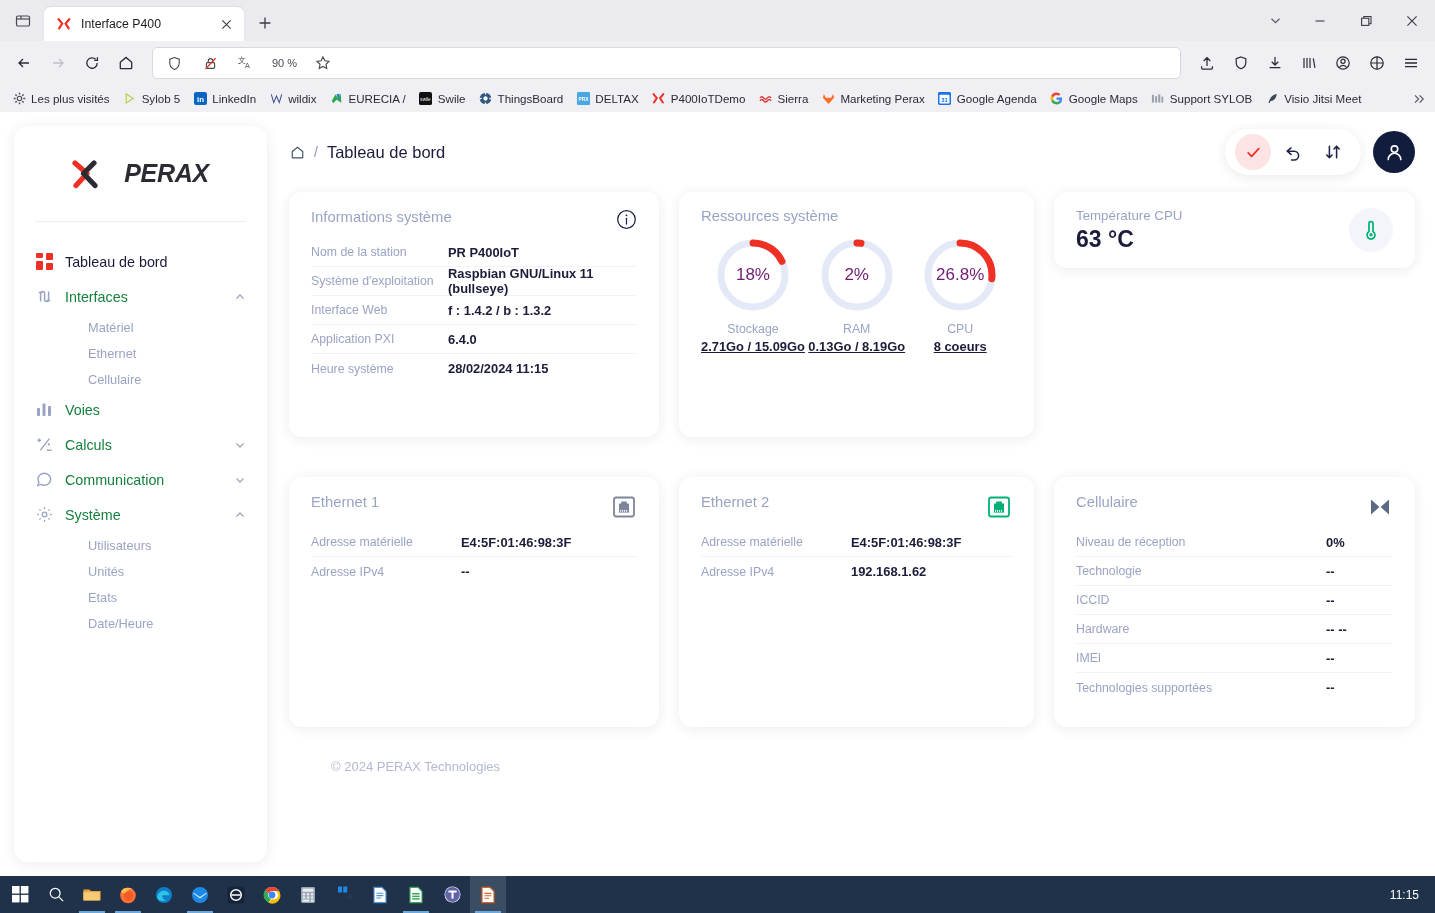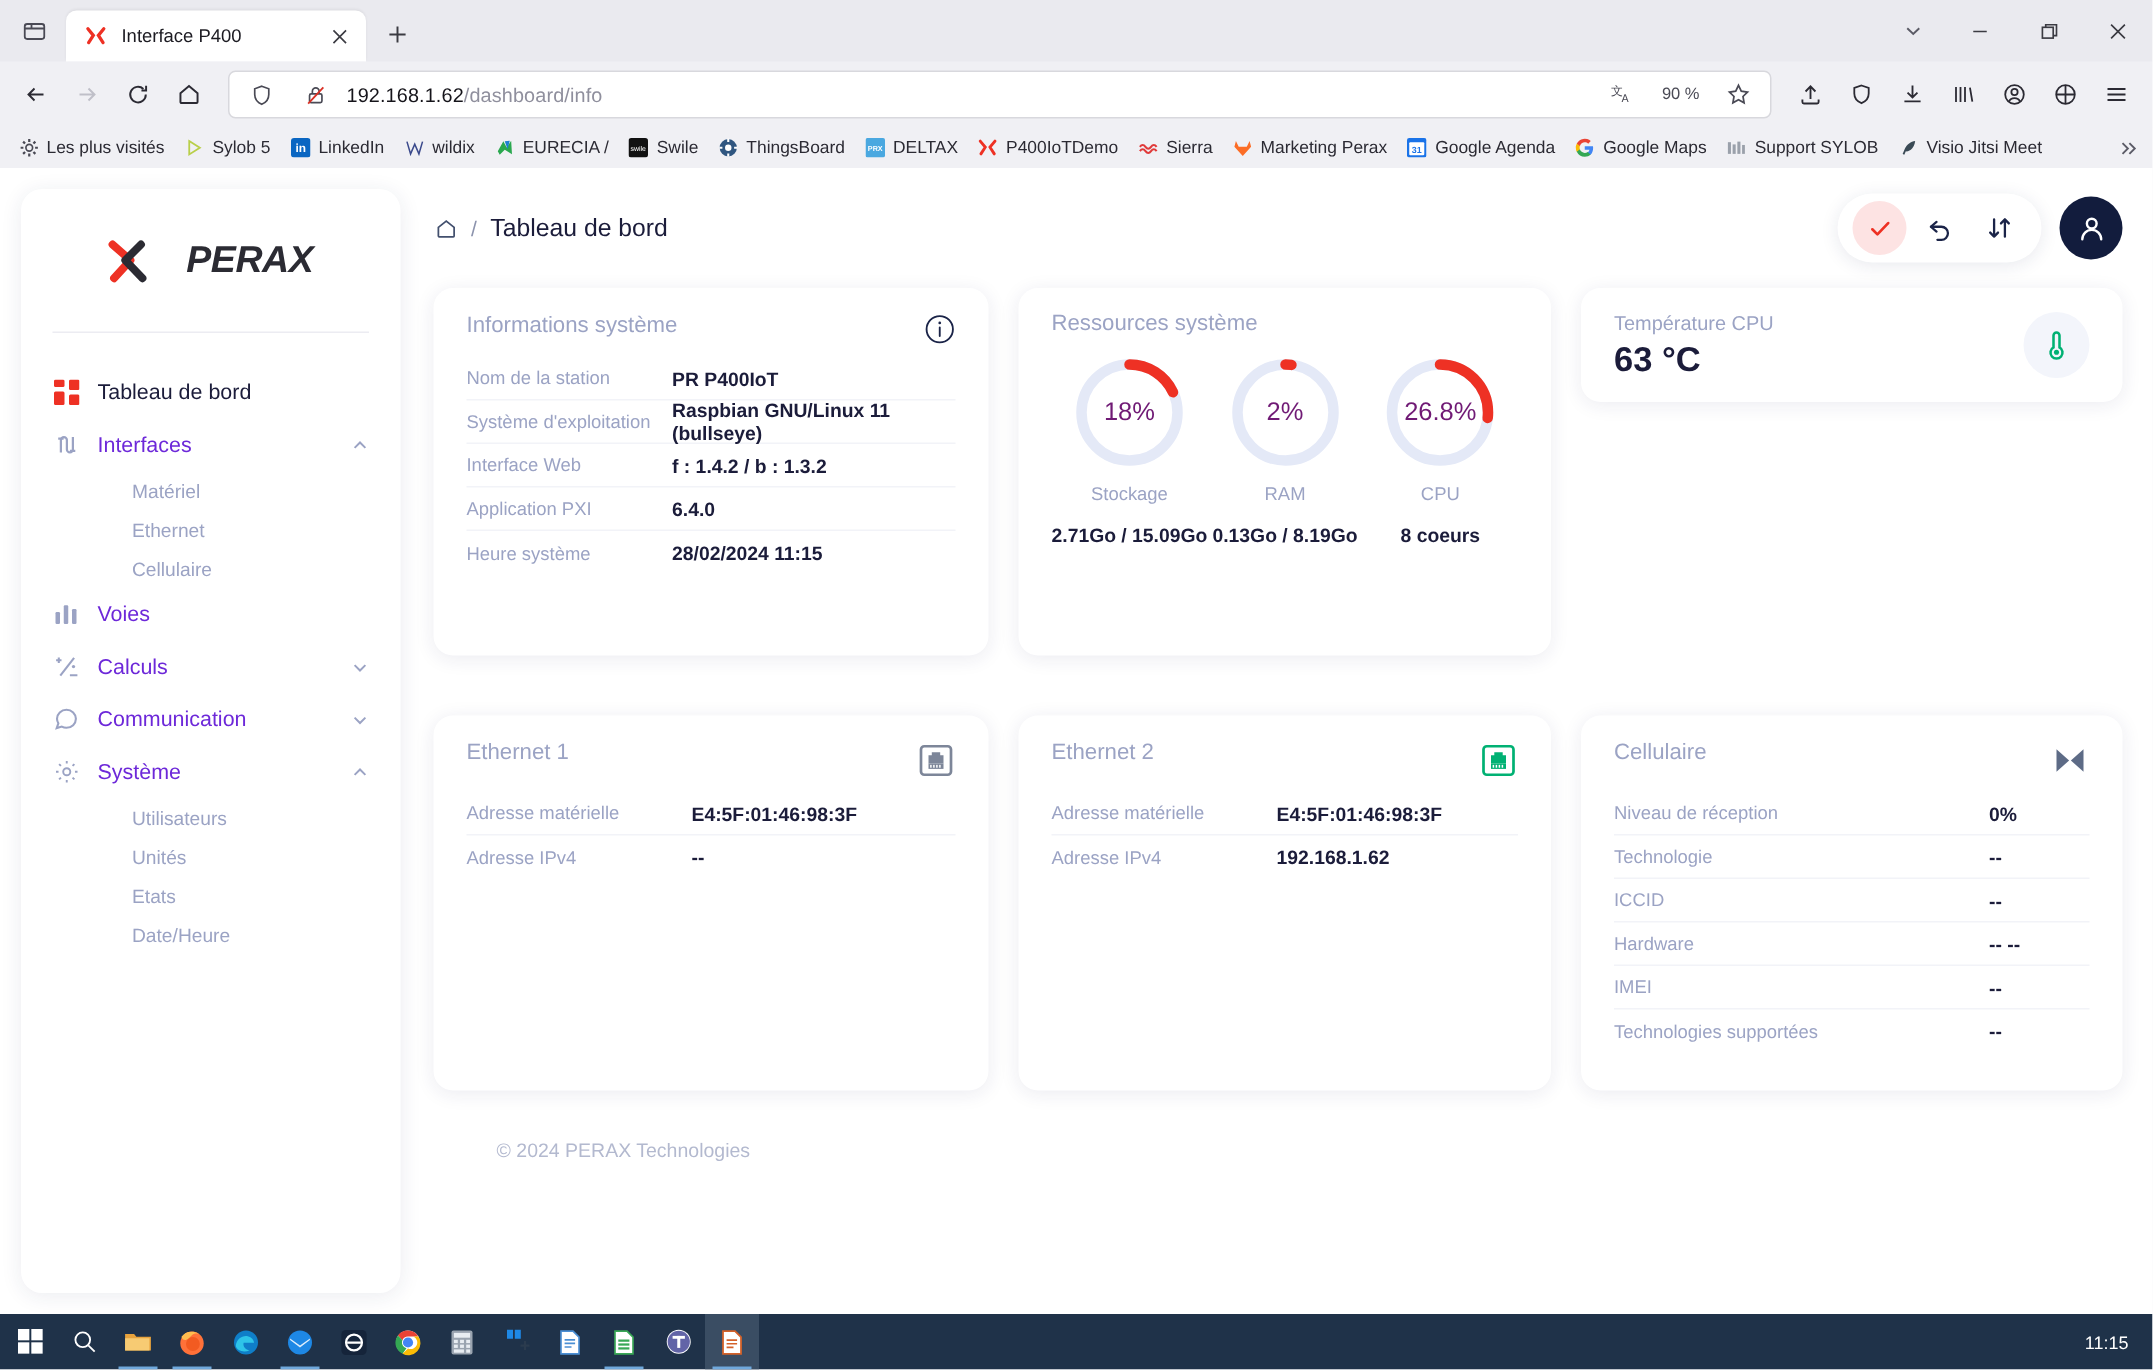--- a/index.html
+++ b/index.html
@@ -54,21 +54,21 @@
     box-shadow:0 2px 14px rgba(30,40,90,.09);
     display:flex; flex-direction:column; flex:none; height:calc(100% - 28px);
   }
   .logo-wrap { height:95px; display:flex; align-items:center; justify-content:center; }
   .logo { display:flex; align-items:center; gap:18px; }
   .logo-text { font-size:25px; font-weight:bold; font-style:italic; color:#2b2b33; letter-spacing:-.3px; }
   .sb-divider { height:1px; background:#ececf2; margin:0 21px; }
   .sb-nav { padding:22px 0 0 0; }
   .sb-item { display:flex; align-items:center; height:35px; padding:0 21px; gap:12px; position:relative; }
   .sb-icon { width:18px; height:18px; flex:none; display:flex; align-items:center; justify-content:center; }
-  .sb-label { font-size:14.3px; color:#6d28d9; flex:1; }
+  .sb-label { font-size:14.3px; color:#15803d; flex:1; }
   .sb-item.active .sb-label { color:#1b1c3a; font-weight:500; }
   .sb-chev { width:12px; height:12px; flex:none; }
   .sb-sub { display:flex; align-items:center; height:26px; padding-left:74px; }
   .sb-sub-label { font-size:12.8px; color:#9ba3c4; }
 
   .content { flex:1; display:flex; flex-direction:column; min-width:0; padding:0 20px 0 22px; }
 
   .topbar { height:80px; display:flex; align-items:center; flex:none; }
   .breadcrumb { display:flex; align-items:center; gap:9px; }
   .bc-home { width:16px; height:16px; display:flex; align-items:center; justify-content:center; }
@@ -100,21 +100,21 @@
   .kv { display:flex; align-items:center; height:29px; border-bottom:1px solid #f2f3f8; }
   .kv:last-child { border-bottom:none; }
   .kv-k { font-size:12.3px; color:#9ba3c4; width:137px; flex:none; }
   .kv-v { font-size:12.9px; color:#1b1c3a; font-weight:bold; }
 
   .gauges { display:flex; justify-content:space-between; margin-top:12px; }
   .gauge { display:flex; flex-direction:column; align-items:center; width:108px; }
   .gauge-ring { position:relative; width:76px; height:76px; }
   .gauge-val { position:absolute; inset:0; display:flex; align-items:center; justify-content:center; font-size:17px; color:#701a75; }
   .gauge-name { font-size:12.3px; color:#9ba3c4; margin-top:9px; }
-  .gauge-sub { font-size:12.9px; color:#1b1c3a; font-weight:bold; margin-top:13px; white-space:nowrap; }
+  .gauge-sub { font-size:12.9px; color:#1b1c3a; font-weight:bold; margin-top:3px; white-space:nowrap;text-decoration:underline; }
 
   .temp-label { font-size:13.3px; color:#9ba3c4; }
   .temp-val { font-size:23px; color:#1b1c3a; font-weight:bold; margin-top:3px; }
   .temp-ico-wrap { margin-left:auto; width:44px; height:44px; border-radius:50%; background:#f3f5fb; display:flex; align-items:center; justify-content:center; }
 
   .row-w2 { display:flex; gap:20px; width:100%; margin-top:20px; }
   .c-eth { width:370px; flex:none; padding:17px 22px; height:250px; }
   .c-eth2 { width:355px; flex:none; padding:17px 22px; height:250px; }
   .c-cell { flex:1; padding:17px 22px; height:250px; }
   .eth-ico { width:26px; height:26px; flex:none; }
@@ -215,21 +215,20 @@
           <path d="M8 1.6 13 3.4v4c0 3.3-2.2 5.8-5 7-2.8-1.2-5-3.7-5-7v-4z"></path>
         </svg>
       </span>
       <span class="toolicon">
         <svg width="15" height="15" viewBox="0 0 16 16" fill="none">
           <rect x="3.6" y="7" width="8.8" height="6.2" rx="1.1" stroke="#4a4a55" stroke-width="1.2"></rect>
           <path d="M5.6 7V5.2a2.4 2.4 0 0 1 4.8 0V7" stroke="#4a4a55" stroke-width="1.2"></path>
           <path d="M2.6 14 13.4 2.4" stroke="#d93025" stroke-width="1.3"></path>
         </svg>
       </span>
-      <span class="url-text"><span>192.168.1.62</span><span class="dim">/dashboard/info</span></span>
       <span class="toolicon">
         <svg width="16" height="16" viewBox="0 0 16 16" fill="#4a4a55" font-size="8">
           <text x="0" y="8" font-family="DejaVu Sans" font-size="8" fill="#4a4a55">文</text>
           <text x="7" y="13" font-family="DejaVu Sans" font-size="7" fill="#4a4a55">A</text>
         </svg>
       </span>
       <span class="zoombadge">90 %</span>
       <span class="toolicon">
         <svg width="16" height="16" viewBox="0 0 16 16" stroke="#4a4a55" stroke-width="1.15" fill="none">
           <path d="M8 1.9l1.85 3.9 4.15.55-3 2.95.73 4.25L8 11.52 4.27 13.55 5 9.3 2 6.35l4.15-.55z"></path>

